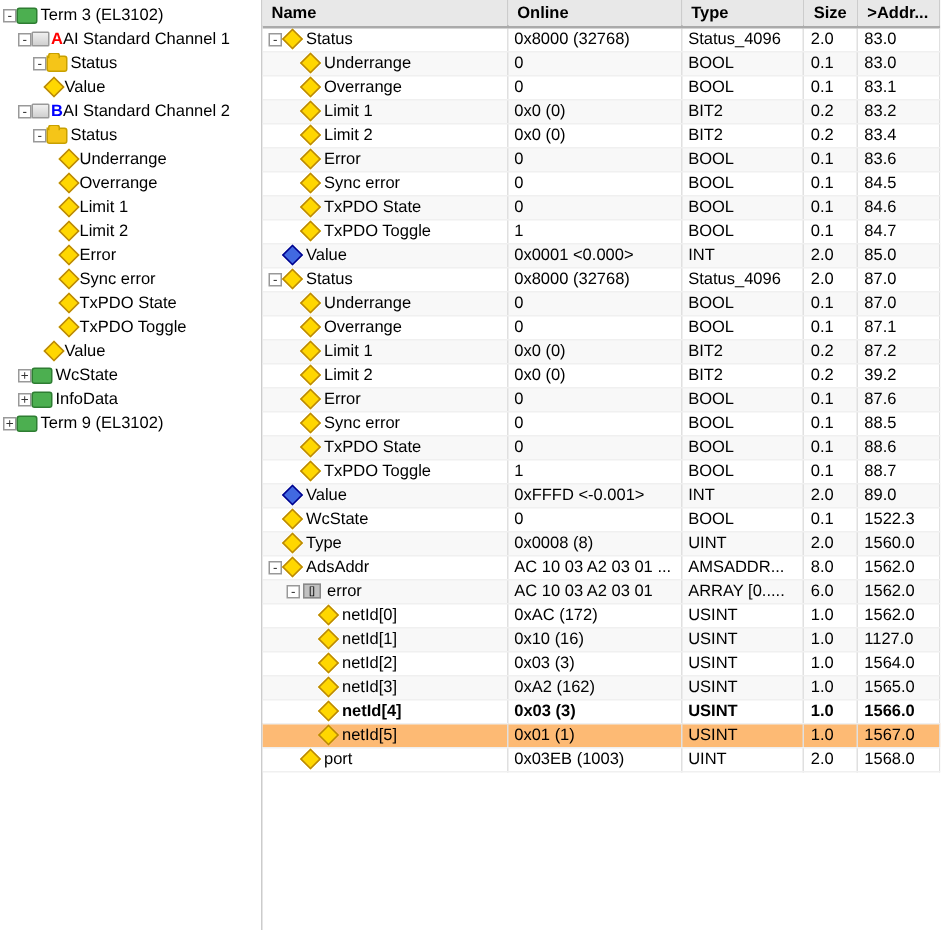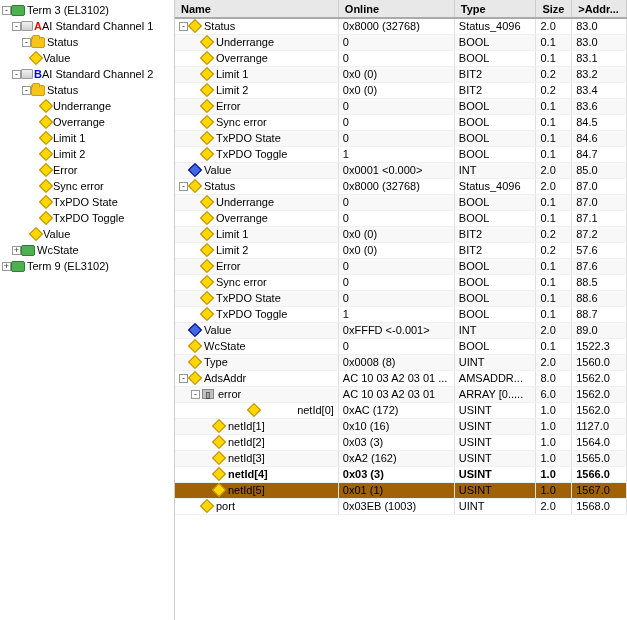--- a/index.html
+++ b/index.html
@@ -278,20 +278,25 @@
       <span class="icon-var"></span>
       <span style="margin-left:2px;">Value</span>
     </div>
 
     <div class="tree-node" style="padding-left:12px;">
       <span class="expand-btn plus"></span>
       <span class="icon-device"></span>
       <span style="margin-left:2px;">WcState</span>
     </div>
 
+    <div class="tree-node" style="padding-left:12px;">
+      <span class="expand-btn plus"></span>
+      <span class="icon-device"></span>
+      <span style="margin-left:2px;">InfoData</span>
+    </div>
 
     <div class="tree-node" style="padding-left:2px;">
       <span class="expand-btn plus"></span>
       <span class="icon-device"></span>
       <span style="margin-left:2px;">Term 9 (EL3102)</span>
     </div>
 
   </div>
 </div>
 
@@ -493,21 +498,21 @@
           <td>
             <div class="cell-name" style="padding-left: 12px;">
               <span class="expand-btn empty"></span>
               <span class="icon-status" style="background: rgb(255, 215, 0); border: 1px solid rgb(184, 134, 11);"></span>
               <span style="margin-left: 2px;">Limit 2</span>
             </div>
           </td>
           <td>0x0 (0)</td>
           <td>BIT2</td>
           <td>0.2</td>
-          <td>57.6</td>
+          <td>39.2</td>
         </tr>
         <tr style="background: rgb(248, 248, 248);">
           <td>
             <div class="cell-name" style="padding-left: 12px;">
               <span class="expand-btn empty"></span>
               <span class="icon-status" style="background: rgb(255, 215, 0); border: 1px solid rgb(184, 134, 11);"></span>
               <span style="margin-left: 2px;">Error</span>
             </div>
           </td>
           <td>0</td>
@@ -614,21 +619,21 @@
               <span style="margin-left: 2px;">error</span>
             </div>
           </td>
           <td>AC 10 03 A2 03 01</td>
           <td>ARRAY [0.....</td>
           <td>6.0</td>
           <td>1562.0</td>
         </tr>
         <tr style="background: rgb(255, 255, 255);">
           <td>
-            <div class="cell-name" style="padding-left: 24px; justify-content: space-between;">
+            <div class="cell-name" style="padding-left: 24px;">
               <span class="expand-btn empty"></span>
               <span class="icon-status" style="background: rgb(255, 215, 0); border: 1px solid rgb(184, 134, 11);"></span>
               <span style="margin-left: 2px;">netId[0]</span>
             </div>
           </td>
           <td>0xAC (172)</td>
           <td>USINT</td>
           <td>1.0</td>
           <td>1562.0</td>
         </tr>
@@ -677,21 +682,21 @@
               <span class="expand-btn empty"></span>
               <span class="icon-status" style="background: rgb(255, 215, 0); border: 1px solid rgb(184, 134, 11);"></span>
               <span style="margin-left: 2px;">netId[4]</span>
             </div>
           </td>
           <td>0x03 (3)</td>
           <td>USINT</td>
           <td>1.0</td>
           <td>1566.0</td>
         </tr>
-        <tr style="background: #a16207;">
+        <tr style="background: #fdba74;">
           <td>
             <div class="cell-name" style="padding-left: 24px;">
               <span class="expand-btn empty"></span>
               <span class="icon-status" style="background: rgb(255, 215, 0); border: 1px solid rgb(184, 134, 11);"></span>
               <span style="margin-left: 2px;">netId[5]</span>
             </div>
           </td>
           <td>0x01 (1)</td>
           <td>USINT</td>
           <td>1.0</td>

